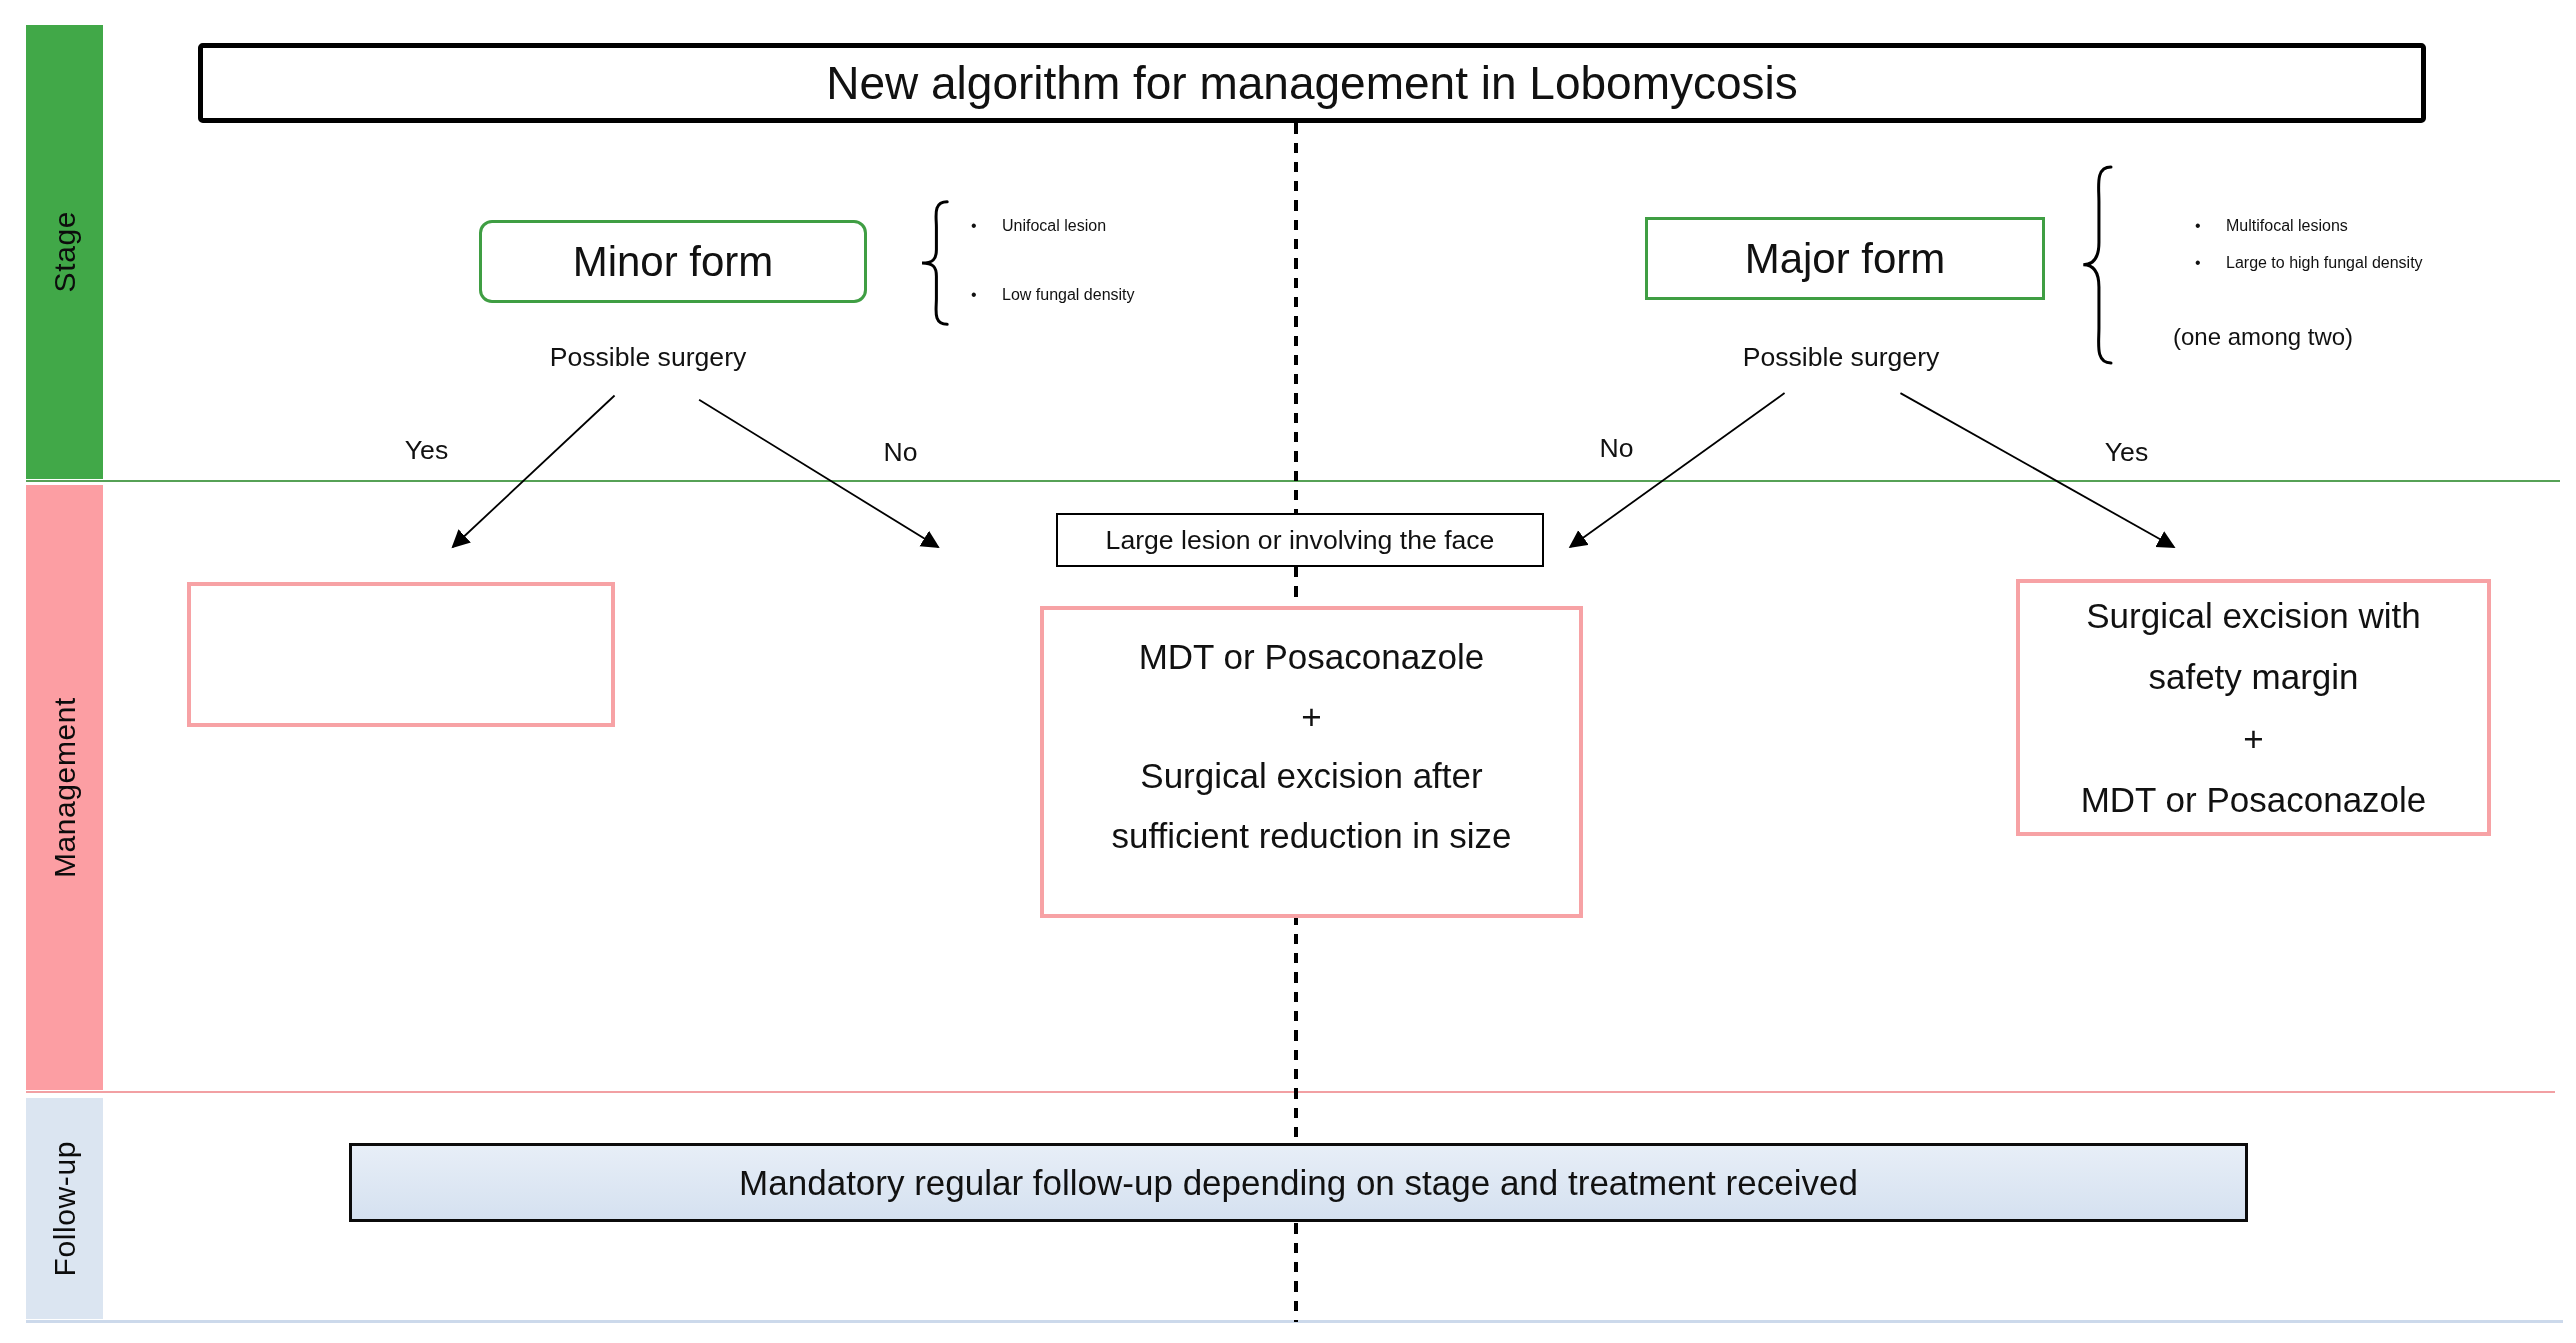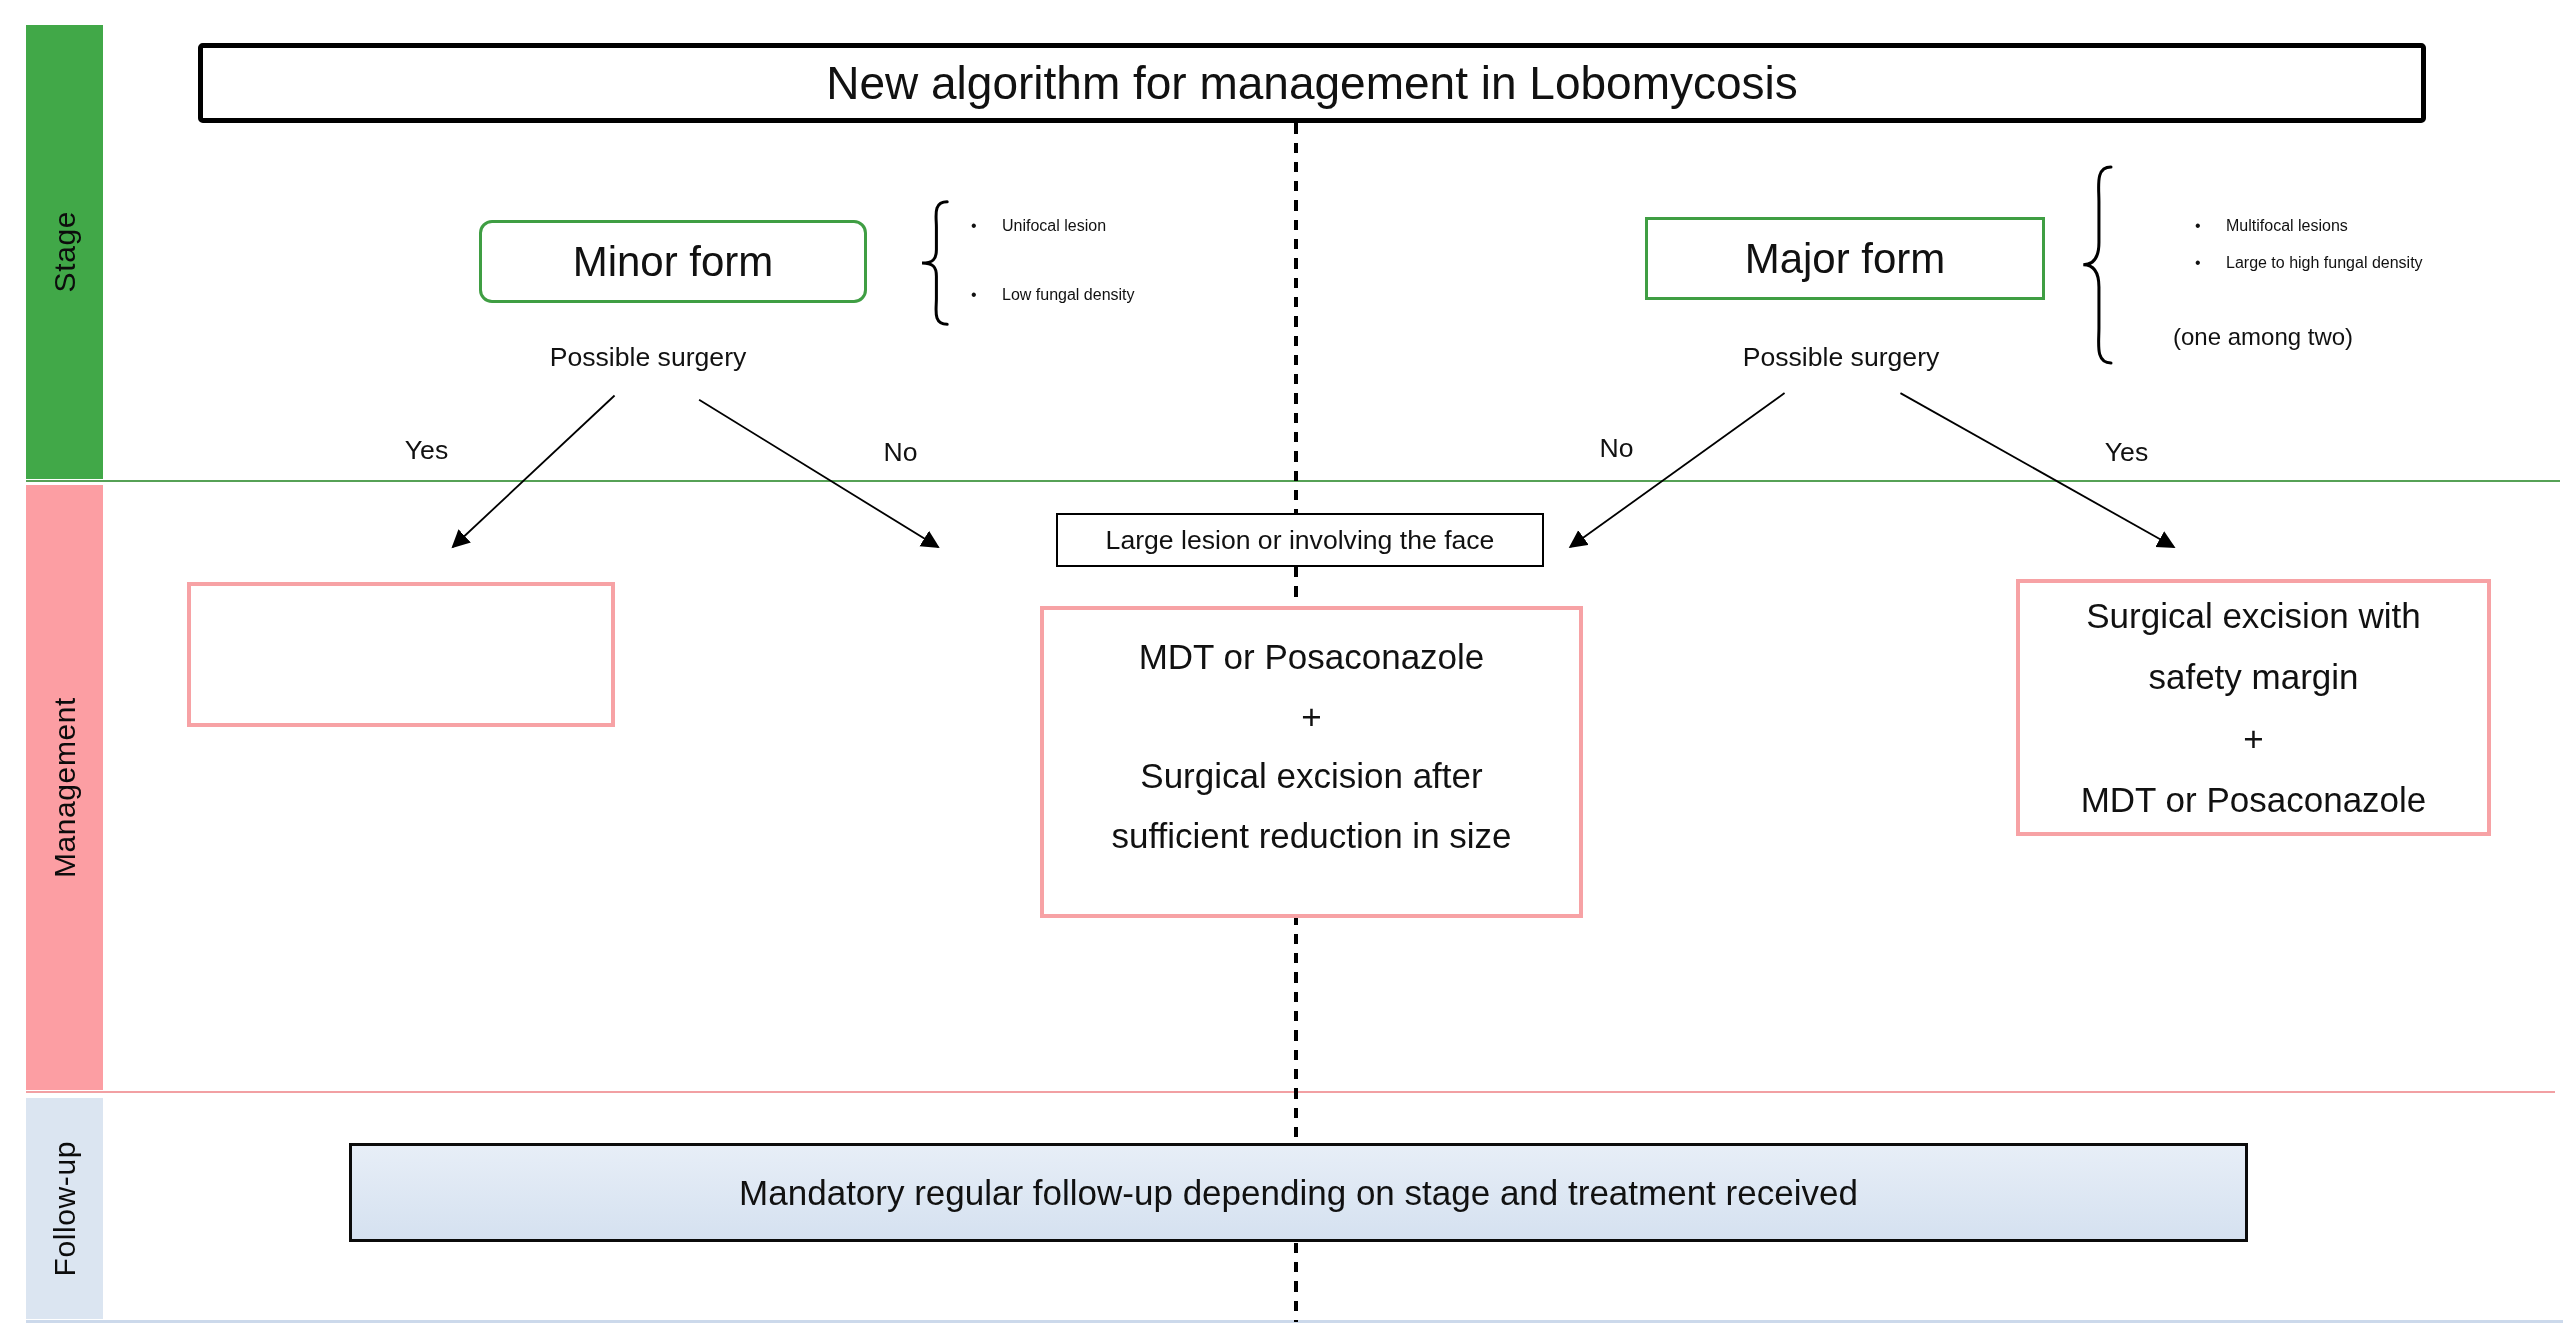--- a/index.html
+++ b/index.html
@@ -41,21 +41,21 @@
      display:flex;flex-direction:column;align-items:center;justify-content:center;
      text-align:center;font-size:35px;}
   #mgmt-left{left:187px;top:582px;width:428px;height:145px;line-height:1.75;}
   #mgmt-center{left:1040px;top:606px;width:543px;height:312px;line-height:1.7;border-width:4.8px;
      justify-content:flex-start;padding-top:17px;}
   #mgmt-right{left:2016px;top:579px;width:475px;height:257px;line-height:1.75;}
   
   #lesion-box{left:1056px;top:513px;width:488px;height:54px;background:#fff;border:2.4px solid #000;
      box-sizing:border-box;display:flex;align-items:center;justify-content:center;font-size:26.6px;z-index:4;}
   
-  #followup-box{left:349px;top:1143px;width:1899px;height:99px;box-sizing:border-box;
+  #followup-box{left:349px;top:1143px;width:1899px;height:79px;box-sizing:border-box;
      border:3.6px solid #0b0b0b;background:linear-gradient(to bottom,#e7eef7,#d5e1f0);
      display:flex;align-items:center;justify-content:center;font-size:35px;z-index:4;}
   
   svg.overlay{position:absolute;left:0;top:0;z-index:3;}
   .brace{position:absolute;z-index:3;}
 </style>
 </head>
 <body>
 
 <div class="abs band" id="band-stage">

